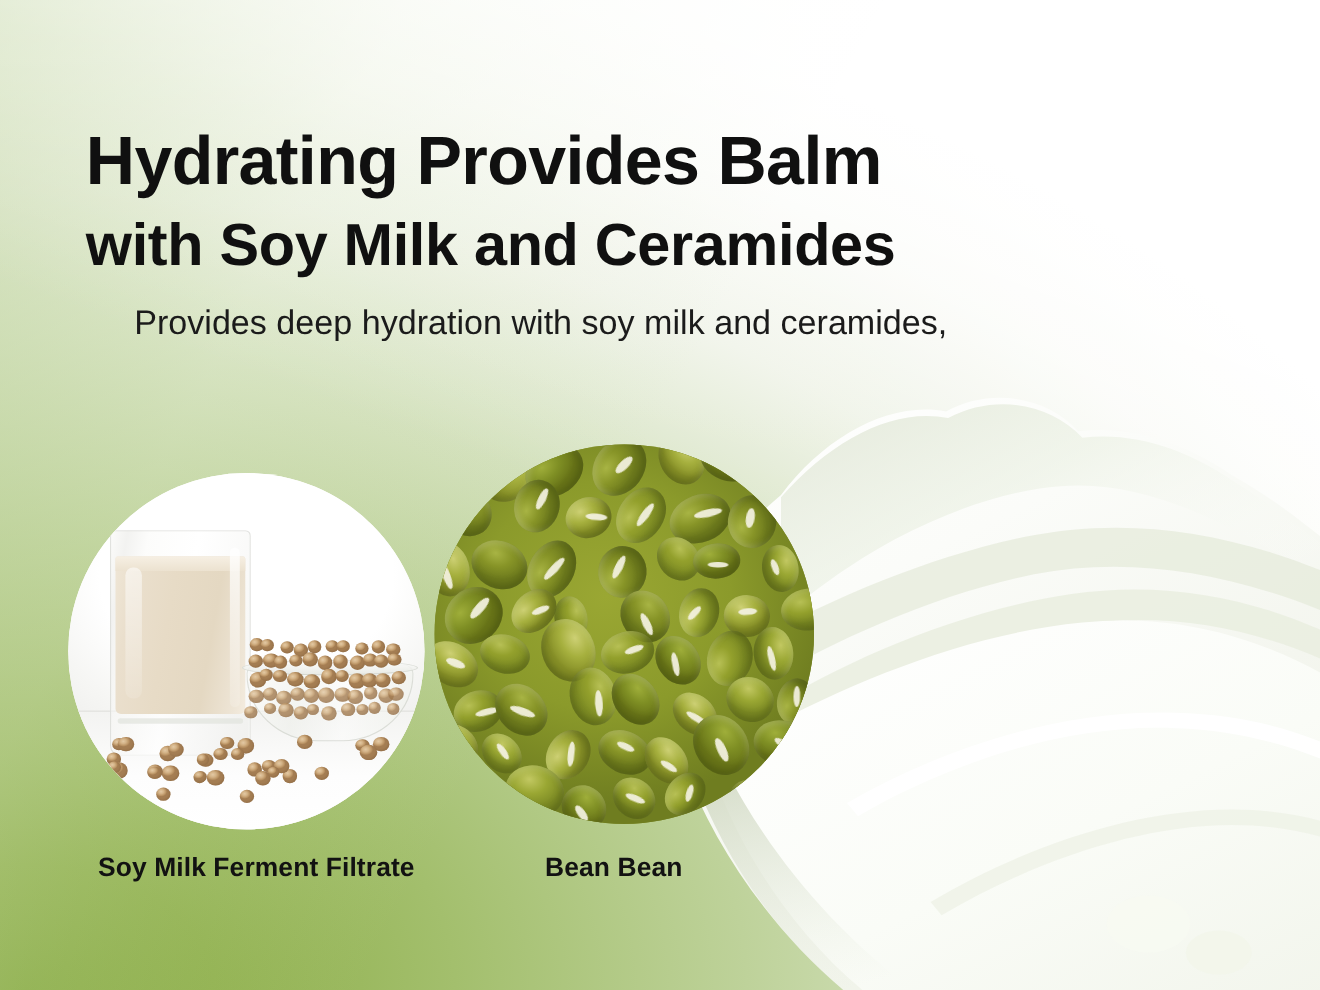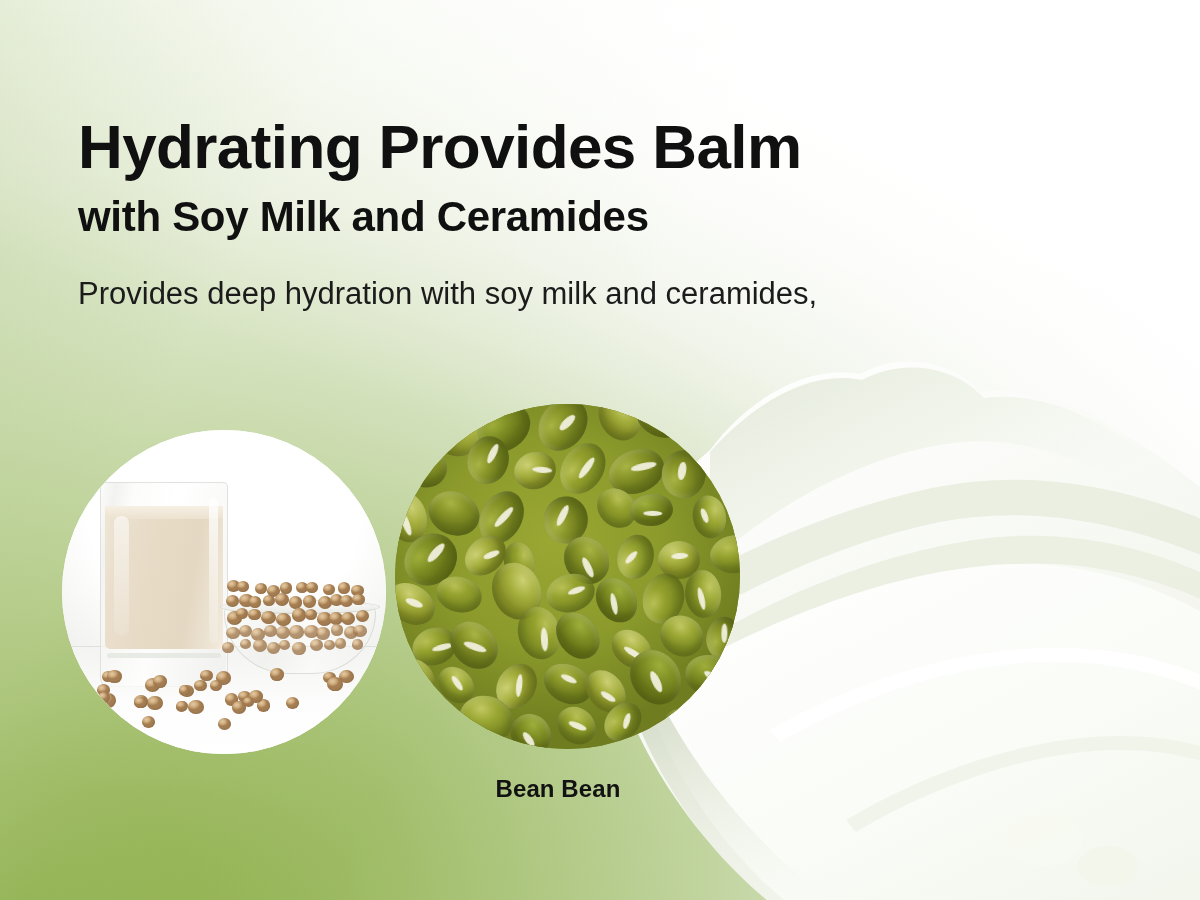--- a/index.html
+++ b/index.html
@@ -78,24 +78,24 @@
   .circle-mung{left:395px;top:404px;width:345px;height:345px;background:#7d8a25;}
   .mung-bg{position:absolute;inset:0;background:
     radial-gradient(60% 55% at 45% 40%, #9aa733 0%, #8b9a2b 55%, #6f7d20 100%);}
   .mbean{position:absolute;border-radius:50% 50% 50% 50%/50% 50% 50% 50%;}
   .mb-hilum{position:absolute;border-radius:50%;background:rgba(244,242,226,.92);}
 
   
   .headline{position:absolute;left:78px;top:116px;width:940px;
     font-size:62px;line-height:1.0;font-weight:700;letter-spacing:-.6px;color:#101010;}
   .subhead{position:absolute;left:78px;top:196px;width:940px;
-    font-size:42px;line-height:1.0;font-weight:700;letter-spacing:-.3px;color:#101010;}
+    font-size:54px;line-height:1.0;font-weight:700;letter-spacing:-.3px;color:#101010;}
   .body-copy{position:absolute;left:78px;top:272px;width:930px;
     font-size:31px;line-height:1.42;font-weight:400;color:#1b1b1b;}
-  .body-copy div{white-space:nowrap;}
+  .body-copy div{white-space:nowrap;margin-left:44px;}
 
   .cap{position:absolute;text-align:center;font-size:24px;line-height:1.33;
     font-weight:700;color:#121212;letter-spacing:.1px;}
   .cap-soy{left:33px;top:773px;width:400px;}
   .cap-mung{left:438px;top:773px;width:240px;}
 </style>
 </head>
 <body>
 
 <div id="stage">
@@ -417,19 +417,20 @@
   </div>
 
   <div class="headline">Hydrating Provides Balm</div>
   <div class="subhead">with Soy Milk and Ceramides</div>
 
   <div class="body-copy">
     <div>Provides deep hydration with soy milk and ceramides,</div>
   </div>
 
   <div class="cap cap-soy">
+    <div>Soy Milk Ferment Filtrate</div>
   </div>
 
   <div class="cap cap-mung">
     <div>Bean Bean</div>
   </div>
 
 </div>
 
 </body></html>

